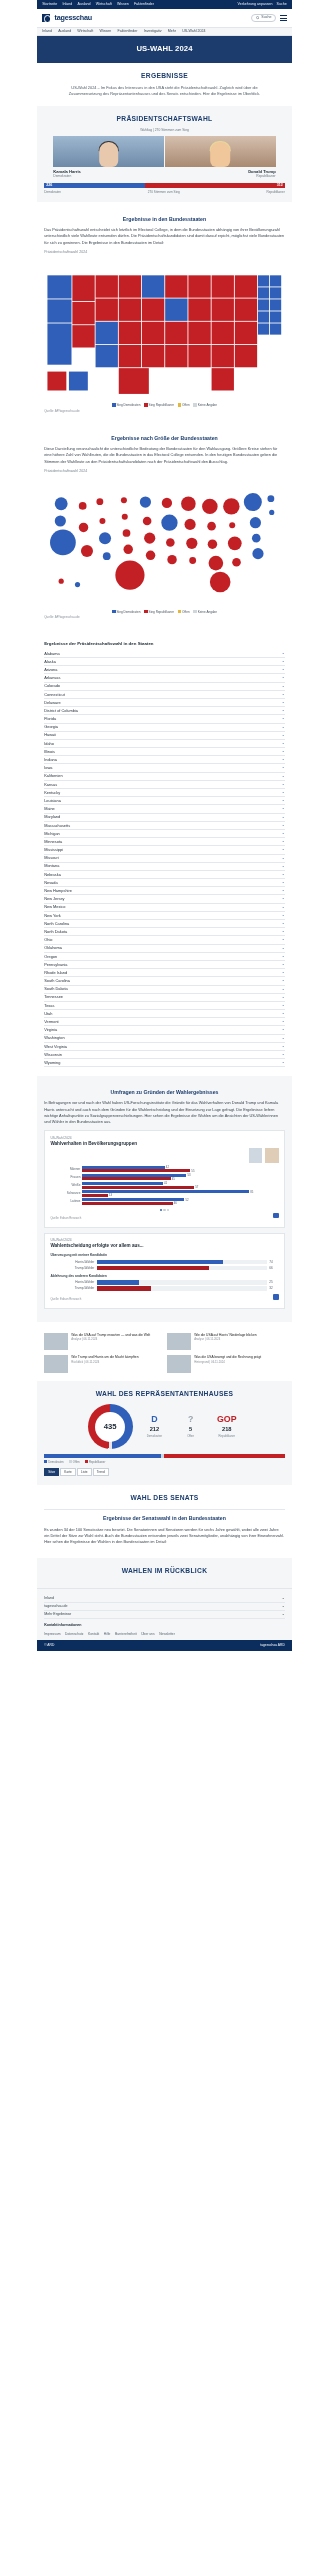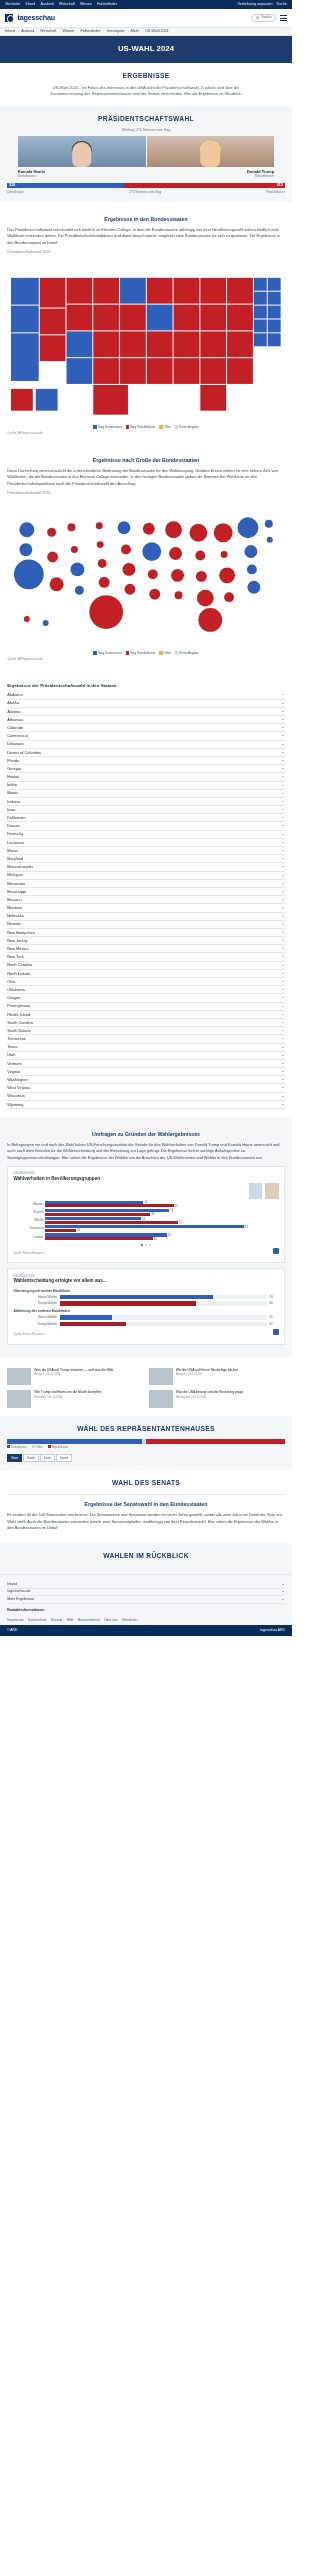--- a/index.html
+++ b/index.html
@@ -5,21 +5,21 @@
 <style>
   * { box-sizing: border-box; margin: 0; padding: 0; }
   html, body { width: 309px; }
   body {
     font-family: "Liberation Sans", sans-serif;
     background: #ffffff;
     color: #1a1a1a;
     font-size: 5.7px;
     line-height: 1.45;
   }
-  .page { width: 292px; position: relative; }
+  .page { width: 292px; position: relative; padding-left: 37px; }
 
   
   .utilbar {
     background: #0a2d5e;
     color: #ffffff;
     height: 9.3px;
     display: flex;
     align-items: center;
     padding: 0 5.2px;
     font-size: 3.6px;
@@ -864,20 +864,42 @@
           <div class="t-txt">
             <div>Was die USA bewegt und die Rechnung prägt</div>
             <div class="t-meta">Hintergrund | 06.11.2024</div>
           </div>
         </div>
       </div>
   </div>
 
   <div class="sec tint">
     <div class="house-head">WAHL DES REPRÄSENTANTENHAUSES</div>
+    <div class="house-row">
+      <div class="donut">
+        <b>435</b>
+      </div>
+      <div class="tally">
+        <div class="t-col">
+          <div class="t-sym dem">D</div>
+          <div class="t-num">212</div>
+          <div class="t-lab">Demokraten</div>
+        </div>
+        <div class="t-col">
+          <div class="t-sym oth">?</div>
+          <div class="t-num">5</div>
+          <div class="t-lab">Offen</div>
+        </div>
+        <div class="t-col">
+          <div class="t-sym rep">GOP</div>
+          <div class="t-num">218</div>
+          <div class="t-lab">Republikaner</div>
+        </div>
+      </div>
+    </div>
     <div class="house-bar" id="house-bar">
         <i style="width: 48.7%; background: rgb(47, 95, 184);"></i>
         <i style="width: 1.2%; background: rgb(207, 214, 220);"></i>
         <i style="width: 50.1%; background: rgb(195, 32, 38);"></i>
       </div>
     <div class="house-legend" id="house-legend">
         <span><i class="sw" style="background: rgb(47, 95, 184);"></i><span>Demokraten</span></span>
         <span><i class="sw" style="background: rgb(207, 214, 220);"></i><span>Offen</span></span>
         <span><i class="sw" style="background: rgb(195, 32, 38);"></i><span>Republikaner</span></span>
       </div>

